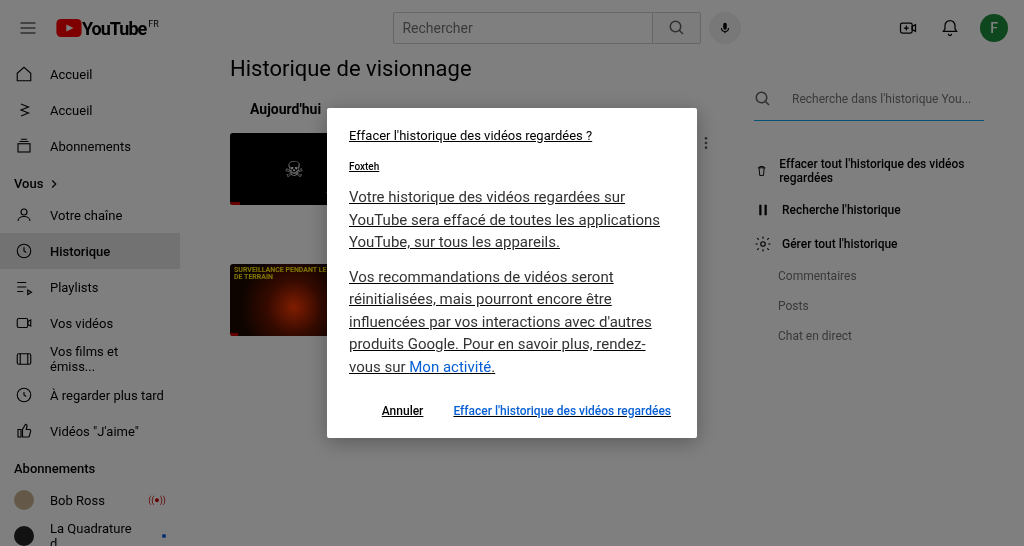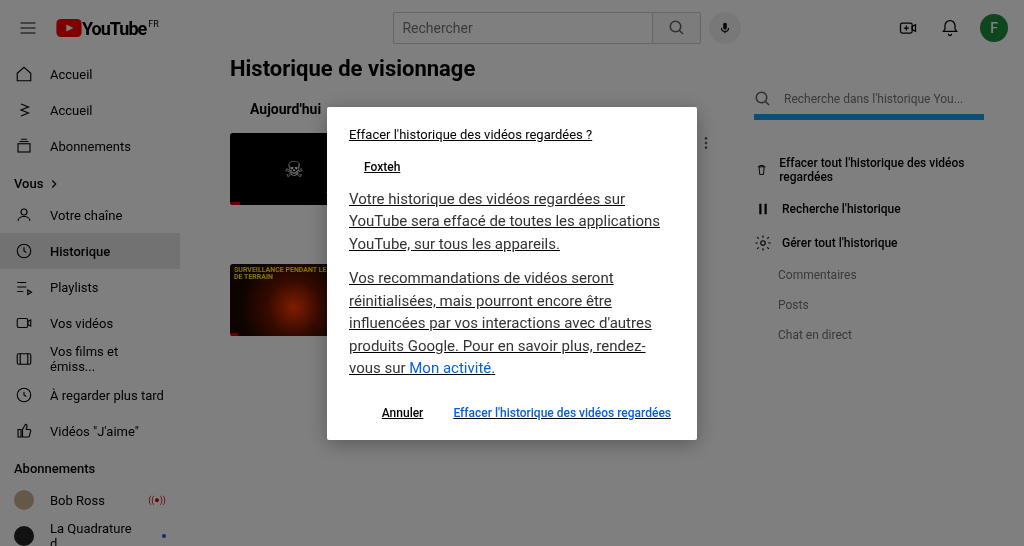--- a/index.html
+++ b/index.html
@@ -23,47 +23,47 @@
 .sb-item { display: flex; align-items: center; height: 36px; padding: 0 14px; font-size: 13px; cursor: pointer; gap: 16px; }
 .sb-item.active { background: #e5e5e5; font-weight: 500; border-radius: 0; }
 .sb-icon { width: 20px; height: 20px; display: flex; align-items: center; justify-content: center; flex-shrink: 0; }
 .sb-section-title { font-size: 13px; font-weight: 500; padding: 12px 14px 6px; display: flex; align-items: center; gap: 4px; }
 .sb-sub-avatar { width: 20px; height: 20px; border-radius: 50%; background: #555; flex-shrink: 0; }
 .sb-dot { width: 4px; height: 4px; border-radius: 50%; background: #065fd4; margin-left: auto; }
 .sb-live { font-size: 9px; color: #cc0000; margin-left: auto; }
 
 .main { position: absolute; left: 180px; top: 56px; right: 0; bottom: 0; padding: 0 40px 0 50px; display: flex; }
 .content { flex: 1; padding-right: 40px; }
-.page-title { font-size: 22px; font-weight: 700; margin-bottom: 20px; }
+.page-title { font-size: 22px; font-weight: 400; margin-bottom: 20px; }
 .day-title { font-size: 14px; font-weight: 700; margin-bottom: 16px; margin-left: 20px; }
 
 .video-row { display: flex; gap: 14px; margin-bottom: 14px; position: relative; }
 .thumb { width: 128px; height: 72px; background: #000; border-radius: 3px; position: relative; flex-shrink: 0; overflow: hidden; }
 .thumb-skull { position: absolute; inset: 0; display: flex; align-items: center; justify-content: center; color: #fff; font-size: 22px; }
 .thumb-dark { background: #1a0a00; }
 .thumb-title-over { position: absolute; top: 3px; left: 4px; color: #ffe800; font-size: 7px; font-weight: 700; line-height: 1.1; }
 .thumb-duration { position: absolute; bottom: 3px; right: 3px; background: rgba(0,0,0,0.8); color: #fff; font-size: 10px; padding: 1px 4px; border-radius: 2px; font-weight: 500; }
 .thumb-bar { position: absolute; bottom: 0; left: 0; height: 3px; background: #cc0000; }
 .video-info { flex: 1; }
 .video-title { font-size: 14px; font-weight: 500; margin-bottom: 4px; }
 .video-meta { font-size: 11px; color: #606060; margin-bottom: 6px; display: flex; align-items: center; gap: 4px; }
 .verified { width: 11px; height: 11px; }
 .video-desc { font-size: 11px; color: #606060; line-height: 1.4; max-width: 420px; }
 .video-actions { display: flex; gap: 12px; align-items: flex-start; margin-left: 8px; }
 
 .right-panel { width: 230px; flex-shrink: 0; padding-top: 30px; }
-.rp-search { display: flex; align-items: center; gap: 12px; border-bottom: 6px solid #0ea5e9; padding: 4px 0 6px; margin-bottom: 28px; }
+.rp-search { display: flex; align-items: center; gap: 20px; border-bottom: 1px solid #0ea5e9; padding: 4px 0 12px; margin-bottom: 28px; }
 .rp-search input { border: none; outline: none; font-size: 12px; flex: 1; }
 .rp-action { display: flex; align-items: center; gap: 10px; font-size: 12px; font-weight: 500; padding: 8px 0; cursor: pointer; }
 .rp-link { font-size: 12px; color: #737373; padding: 8px 0 8px 24px; cursor: pointer; }
 
 .overlay { position: absolute; inset: 0; background: rgba(0,0,0,0.5); display: flex; align-items: center; justify-content: center; }
 .dialog { width: 370px; background: #fff; border-radius: 2px; padding: 20px 22px 14px; box-shadow: 0 4px 20px rgba(0,0,0,0.3); text-decoration: underline; }
 .dialog-title { font-size: 13px; margin-bottom: 18px; }
-.dialog-user { font-size: 12px; font-weight: 500; margin-bottom: 14px; margin-left: 15px; }
+.dialog-user { font-size: 10px; font-weight: 500; margin-bottom: 14px; }
 .dialog-text { font-size: 15px; color: #333; line-height: 1.5; margin-bottom: 12px; }
 .dialog-link { color: #065fd4; }
 .dialog-buttons { display: flex; justify-content: flex-end; gap: 22px; margin-top: 20px; }
 .dialog-btn { font-size: 12px; font-weight: 500; cursor: pointer; background: none; border: none; padding: 6px 4px; }
 .dialog-btn.confirm { color: #065fd4; }
 svg { display: block; }
 </style>
 </head>
 <body>
 

